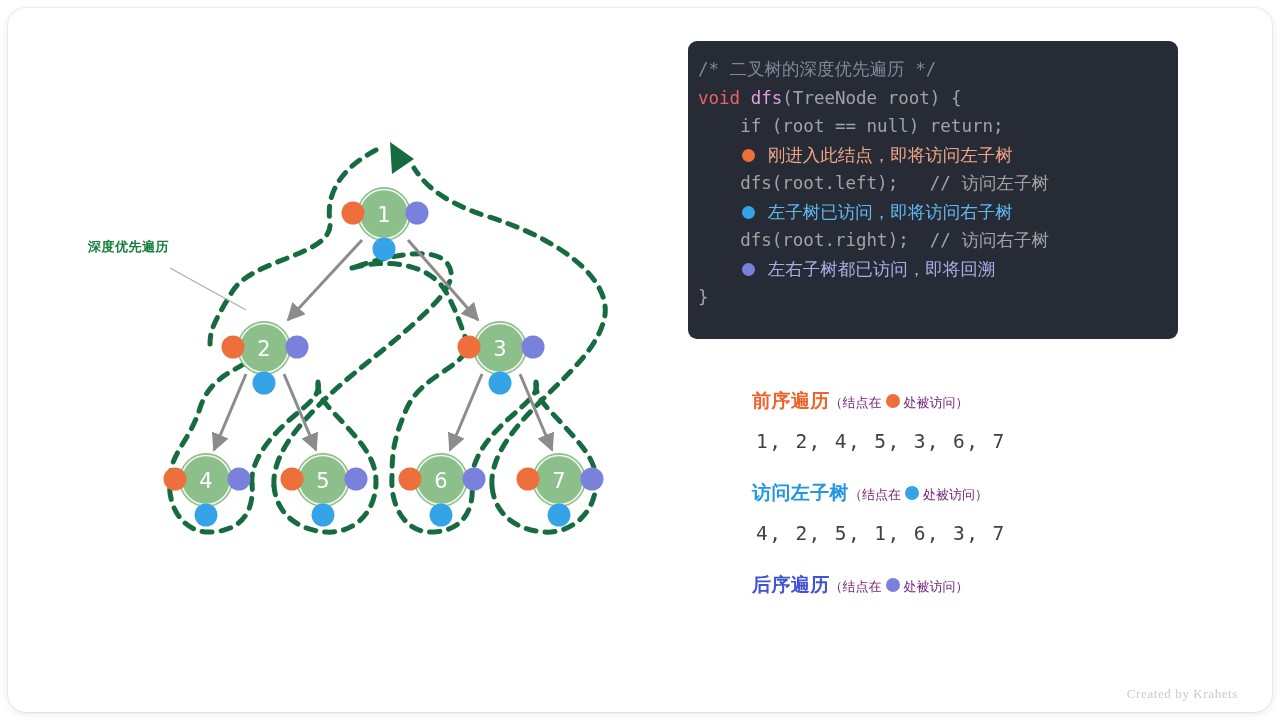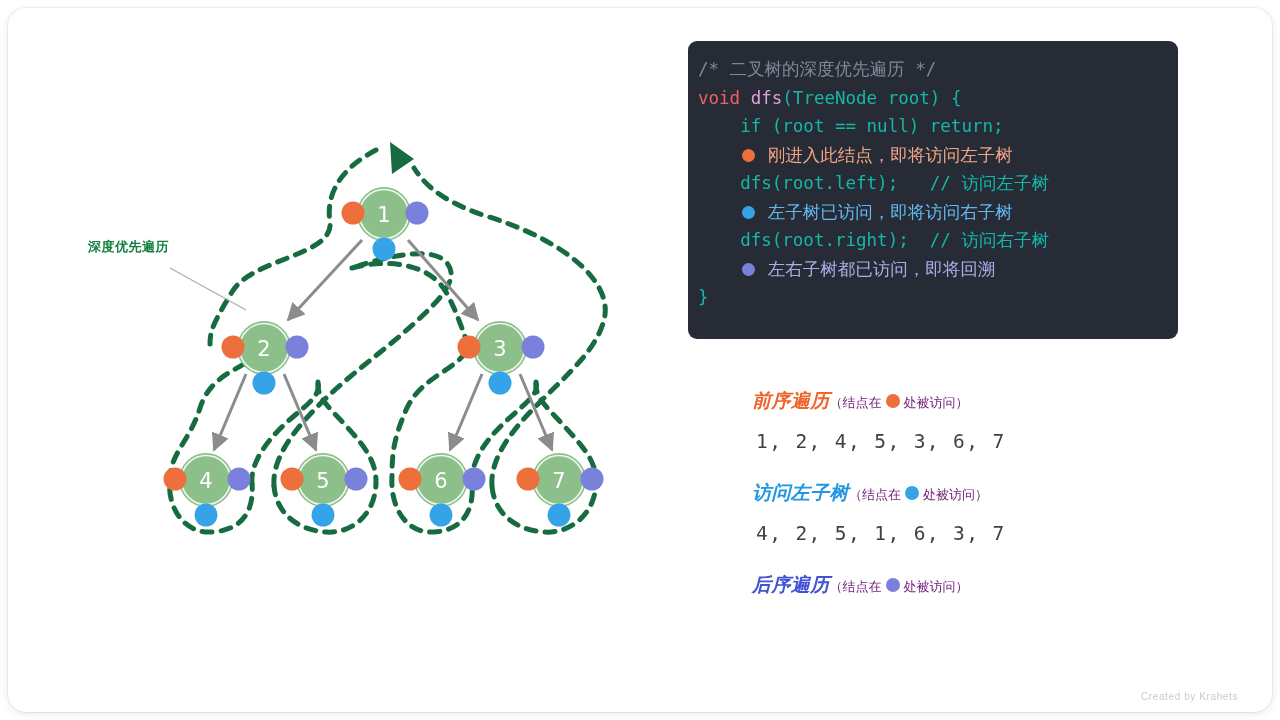--- a/index.html
+++ b/index.html
@@ -80,21 +80,21 @@
     font-size: 17.5px;
     line-height: 28.5px;
     color: #c4cad6;
     white-space: pre;
     overflow: hidden;
   }
   .code-line { display: block; height: 28.5px; }
   .tok-comment { color: #7f8796; }
   .tok-kw      { color: #e8616b; }
   .tok-fn      { color: #e49ede; text-align: right; }
-  .tok-plain   { color: #14b8a6; }
+  .tok-plain   { color: #a3a3a3; }
 
   .cmt-orange { color: #f0a583; }
   .cmt-blue   { color: #63b8f0; }
   .cmt-purple { color: #a8aee4; }
 
   .inline-dot {
     display: inline-block;
     width: 13px;
     height: 13px;
     border-radius: 50%;
@@ -116,21 +116,20 @@
 
   .res-head {
     font-family: "DejaVu Sans", "Liberation Sans", sans-serif;
     font-size: 19px;
     line-height: 30px;
     white-space: nowrap;
   }
   .res-head .kind {
     font-weight: bold;
     letter-spacing: 0.4px;
-    font-style: italic;
   }
   .kind-pre  { color: #f0632a; }
   .kind-in   { color: #2196e3; }
   .kind-post { color: #4152d4; }
 
   .res-head .paren { color: #701a75; font-size: 13px; }
 
   .legend-dot {
     display: inline-block;
     width: 14px;
@@ -148,22 +147,22 @@
     letter-spacing: 1.4px;
     white-space: nowrap;
     padding-left: 4px;
   }
 
   
   #credit {
     position: absolute;
     right: 42px;
     bottom: 18px;
-    font-family: Liberation Sans, sans-serif;
-    font-size: 10px;
+    font-family: Liberation Serif, serif;
+    font-size: 13px;
     color: #cbcbcb;
     letter-spacing: 0.6px;
     white-space: nowrap;
     text-align: center;
   }
 </style>
 </head>
 <body>
 
 <div id="canvas">

